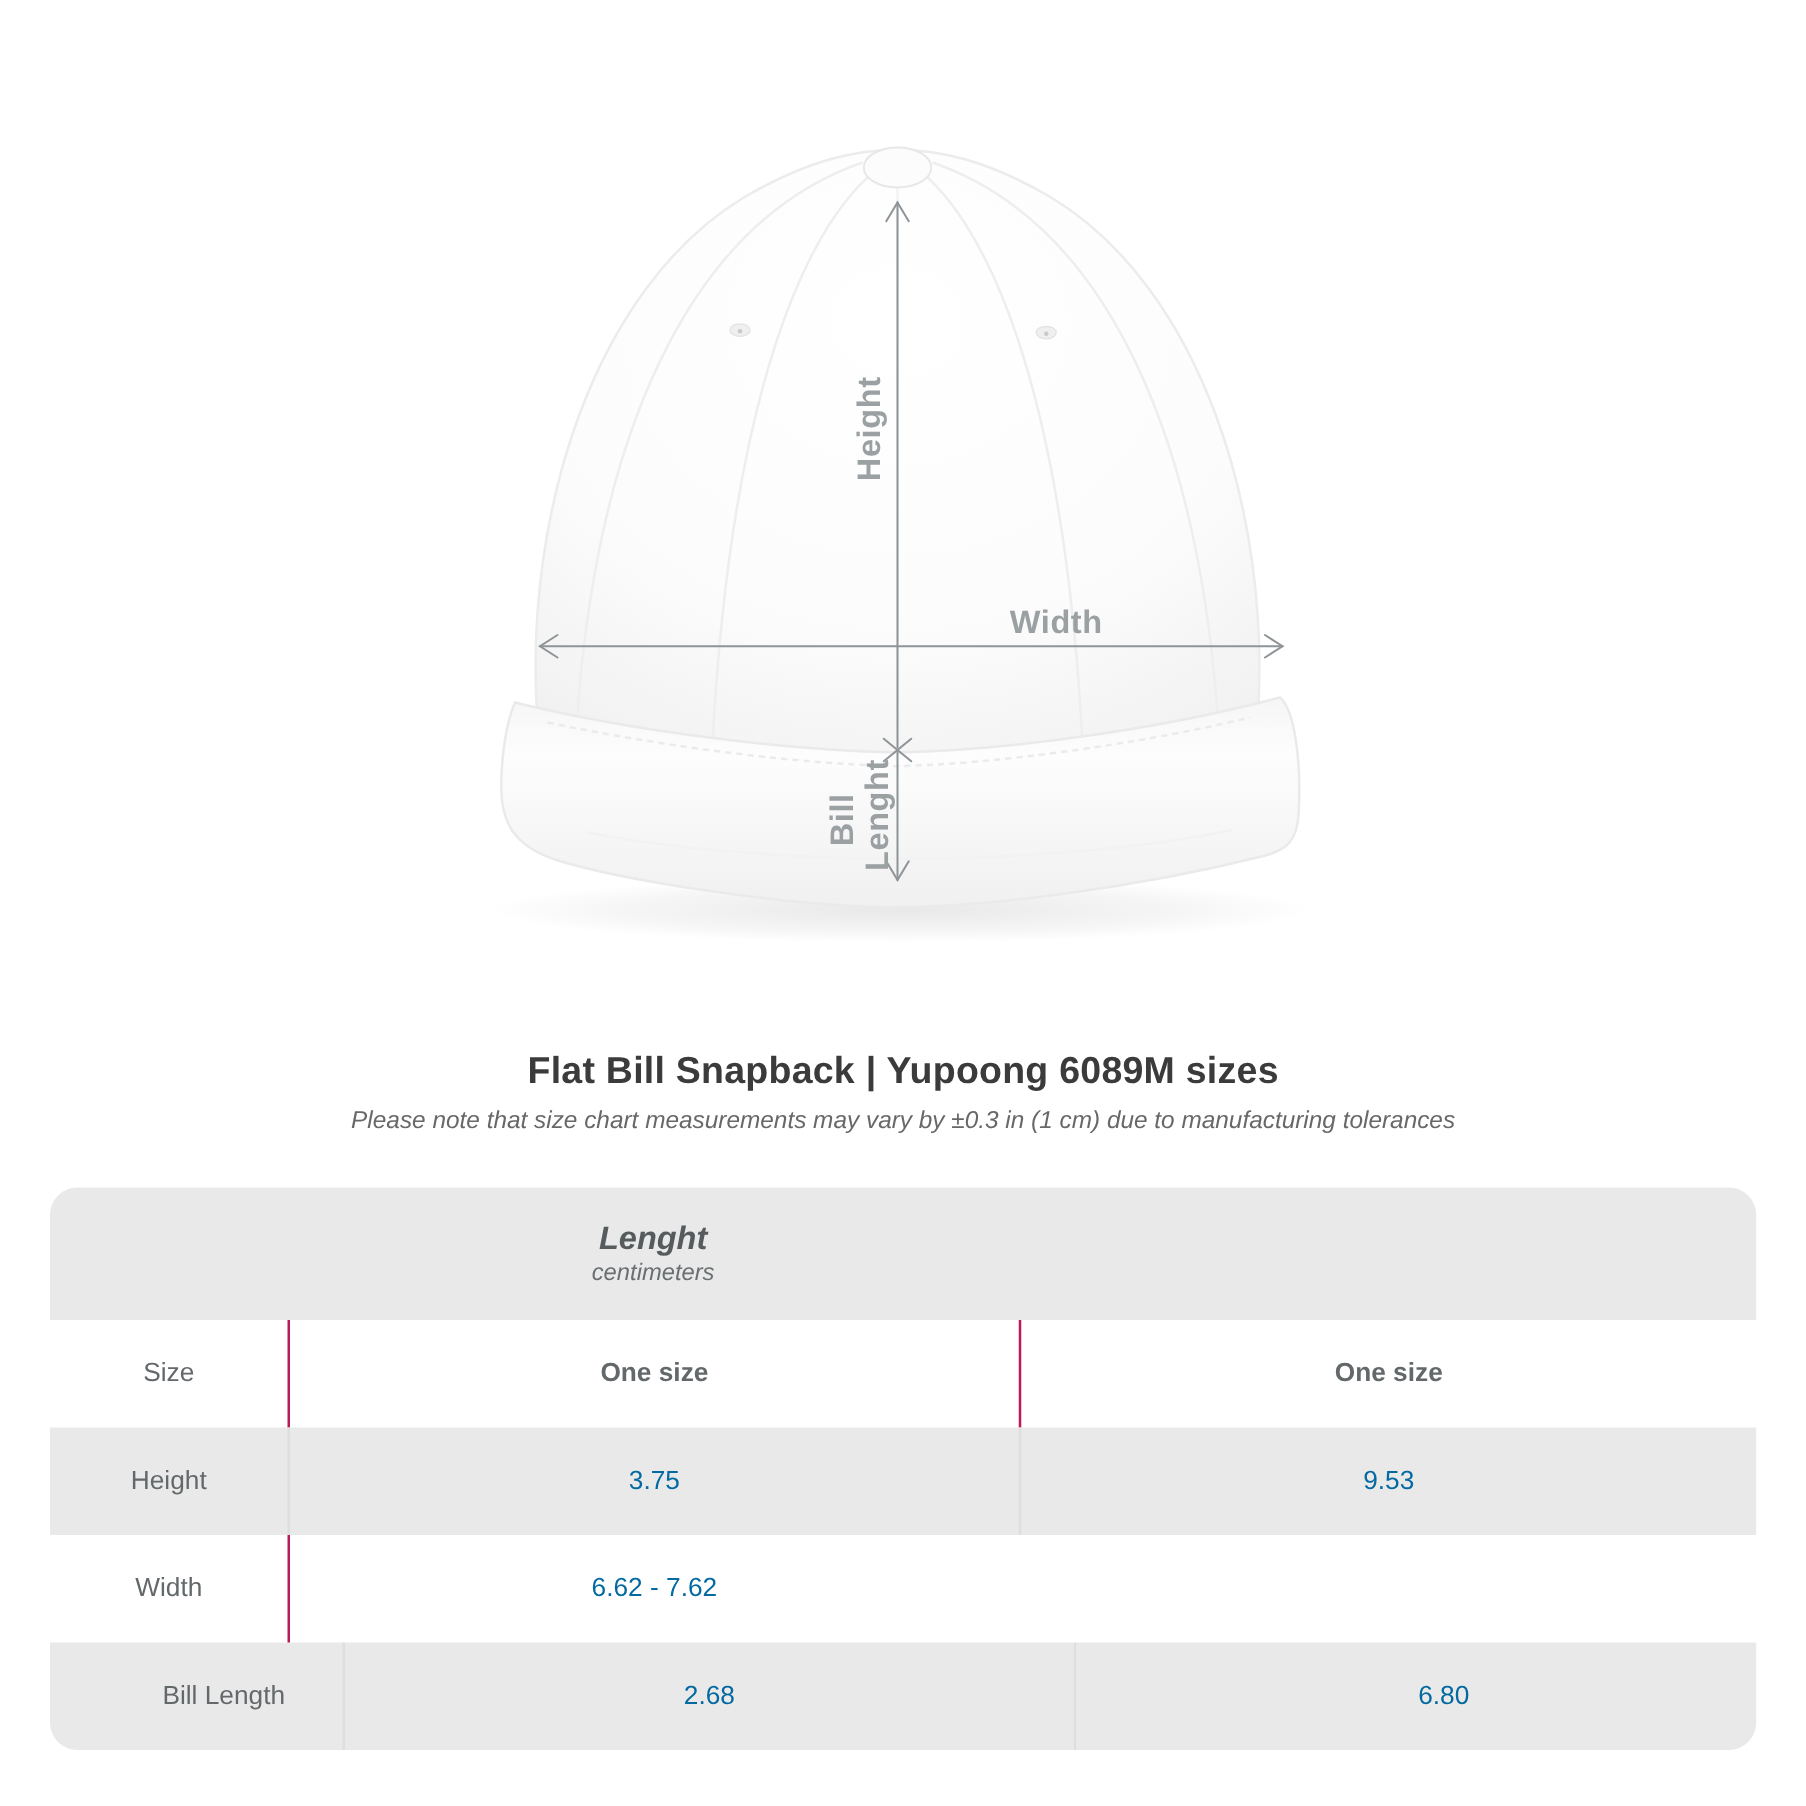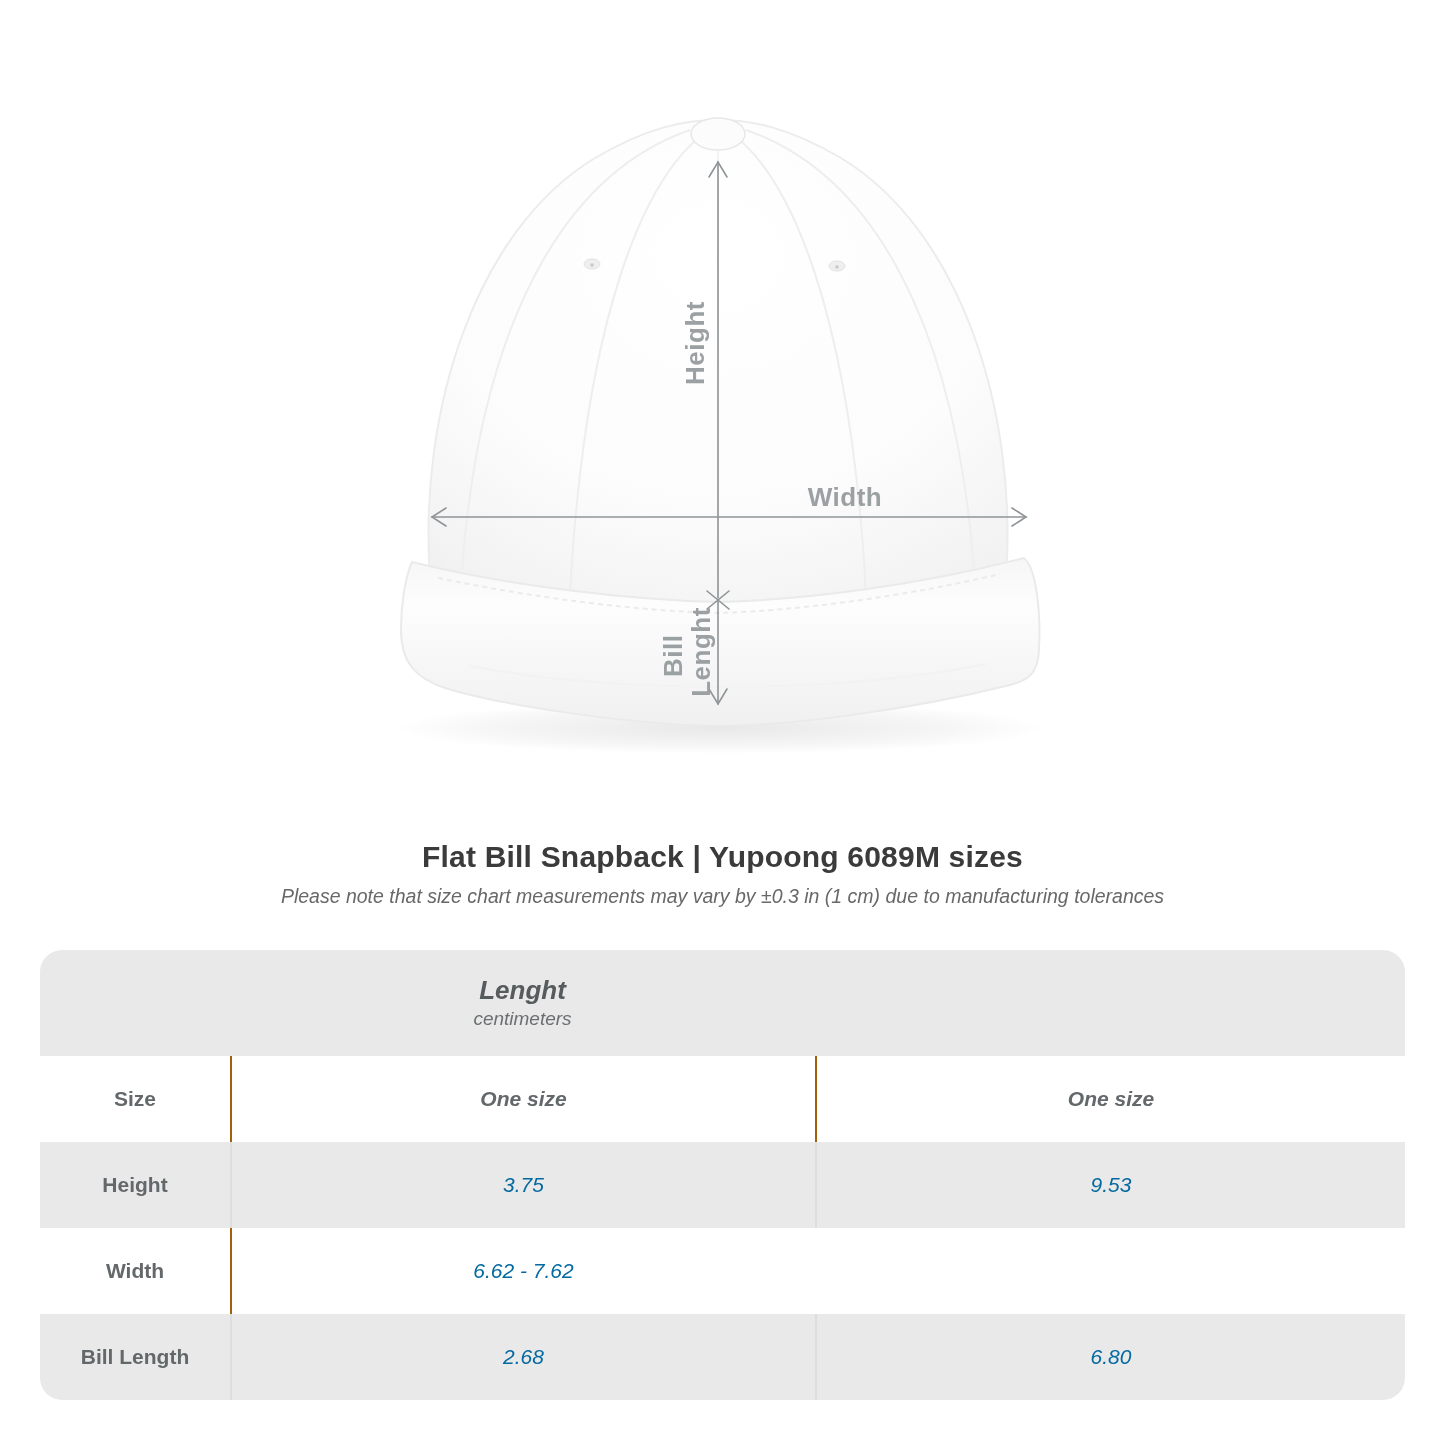--- a/index.html
+++ b/index.html
@@ -80,34 +80,34 @@
     margin-top: 3px;
   }
   .trow {
     display: grid;
     grid-template-columns: 190px 585px 590px;
     height: 86px;
     align-items: stretch;
     background: #ffffff;
   }
   .trow.gray { background: #e9e9e9; }
-  .trow:last-child { border-radius: 0 0 22px 22px; }
+  .trow:last-child { border-radius: 0 0 22px 22px; padding-left: 44px; }
   .trow:last-child .cell:first-child { border-radius: 0 0 0 22px; }
   .trow:last-child .cell:last-child  { border-radius: 0 0 22px 0; }
   .cell {
     display: flex;
     align-items: center;
     justify-content: center;
     text-align: center;
   }
-  .cell.divided { border-left: 2px solid #a16207; font-style: italic; }
+  .cell.divided { border-left: 2px solid #be185d; }
   .trow.gray .cell.divided { border-left-color: #dedede; }
   .row-label {
     font-size: 21px;
-    font-weight: bold;
+    font-weight: normal;
     color: #63686b;
   }
   .value {
     font-size: 21px;
     color: #0369a1;
   }
   .trow.emphasis .value {
     font-weight: bold;
     color: #63686b;
   }

